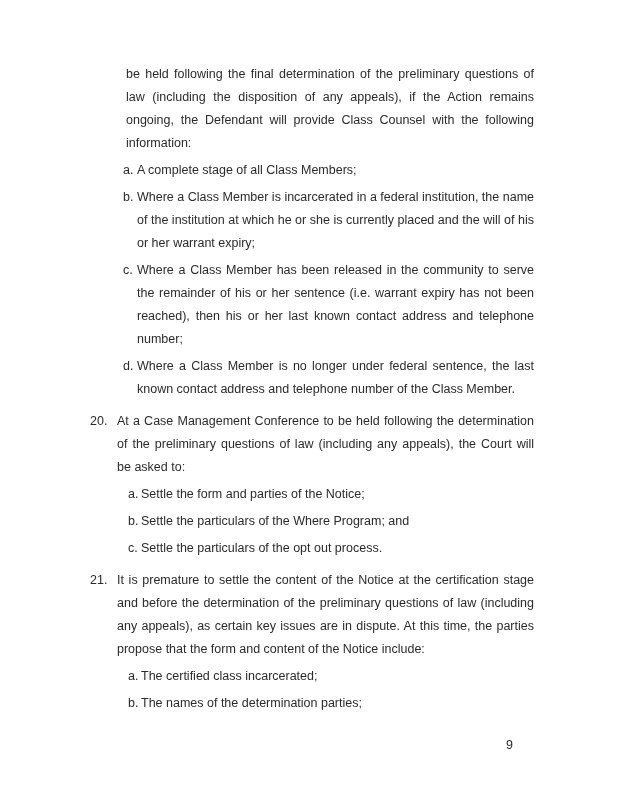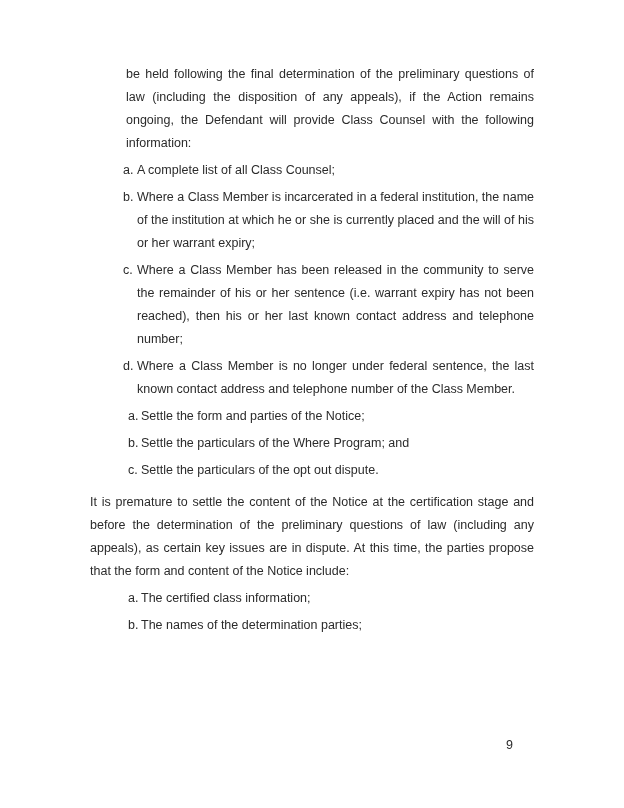--- a/index.html
+++ b/index.html
@@ -75,56 +75,61 @@
 </head>
 <body>
 
 <div class="page">
   <div class="content">
 
     <p class="cont-para">be held following the final determination of the preliminary questions of law (including the disposition of any appeals), if the Action remains ongoing, the Defendant will provide Class Counsel with the following information:</p>
 
     <div class="list-item">
       <span class="marker">a.</span>
-      <div class="li-text">A complete list of all Class Counsel;</div>
+      <div class="li-text">A complete stage of all Class Members;</div>
     </div>
     <div class="list-item">
       <span class="marker">b.</span>
       <div class="li-text">Where a Class Member is incarcerated in a federal institution, the name of the institution at which he or she is currently placed and the will of his or her warrant expiry;</div>
     </div>
     <div class="list-item">
       <span class="marker">c.</span>
       <div class="li-text">Where a Class Member has been released in the community to serve the remainder of his or her sentence (i.e. warrant expiry has not been reached), then his or her last known contact address and telephone number;</div>
     </div>
     <div class="list-item">
       <span class="marker">d.</span>
       <div class="li-text">Where a Class Member is no longer under federal sentence, the last known contact address and telephone number of the Class Member.</div>
     </div>
 
+    <div class="num-para">
+      <span class="num">20.</span>
+      <div class="num-text">At a Case Management Conference to be held following the determination of the preliminary questions of law (including any appeals), the Court will be asked to:</div>
+    </div>
 
     <div class="list-item sub">
       <span class="marker">a.</span>
       <div class="li-text">Settle the form and parties of the Notice;</div>
     </div>
     <div class="list-item sub">
       <span class="marker">b.</span>
       <div class="li-text">Settle the particulars of the Where Program; and</div>
     </div>
     <div class="list-item sub">
       <span class="marker">c.</span>
-      <div class="li-text">Settle the particulars of the opt out dispute.</div>
+      <div class="li-text">Settle the particulars of the opt out process.</div>
     </div>
 
     <div class="num-para">
+      <span class="num">21.</span>
       <div class="num-text">It is premature to settle the content of the Notice at the certification stage and before the determination of the preliminary questions of law (including any appeals), as certain key issues are in dispute.  At this time, the parties propose that the form and content of the Notice include:</div>
     </div>
 
     <div class="list-item sub">
       <span class="marker">a.</span>
-      <div class="li-text">The certified class information;</div>
+      <div class="li-text">The certified class incarcerated;</div>
     </div>
     <div class="list-item sub">
       <span class="marker">b.</span>
       <div class="li-text">The names of the determination parties;</div>
     </div>
 
   </div>
 
   <div class="page-number">9</div>
 </div>

